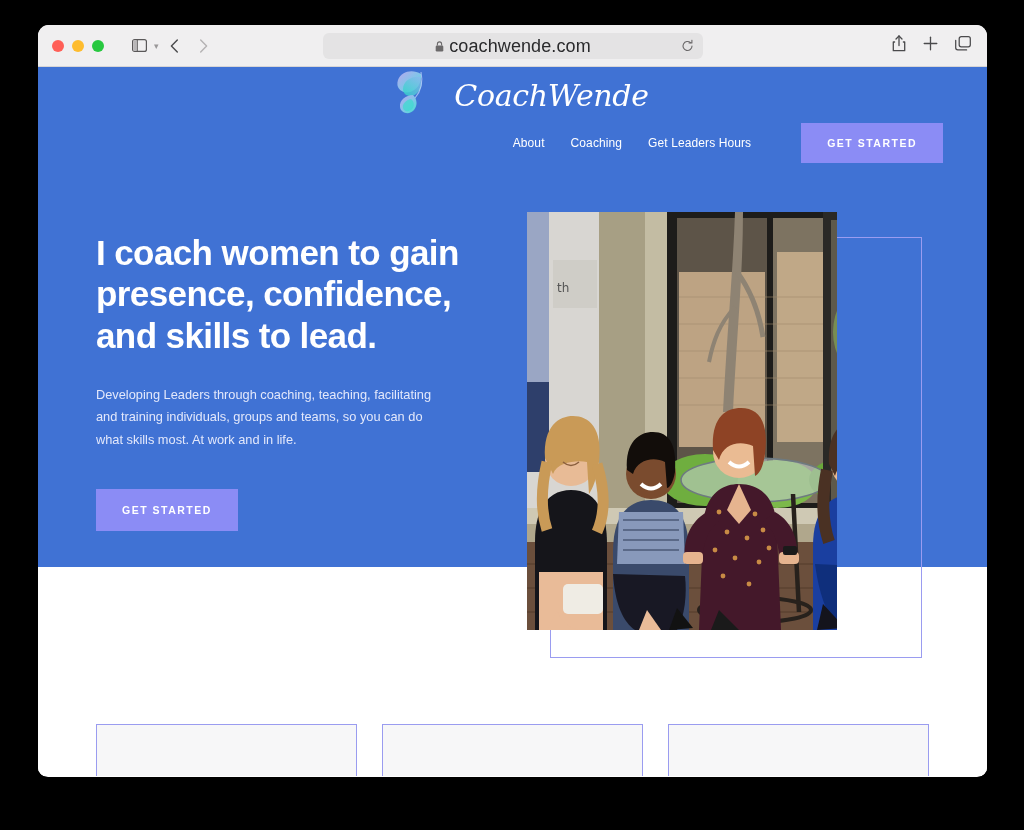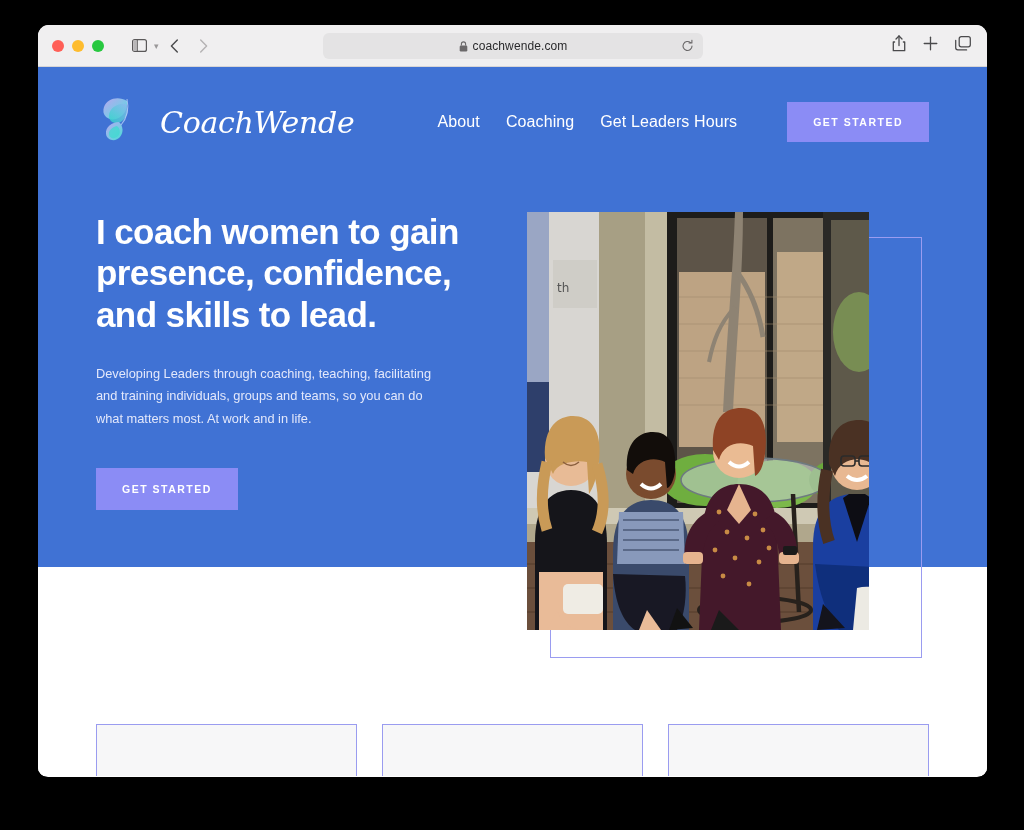--- a/index.html
+++ b/index.html
@@ -73,21 +73,21 @@
     width: 100%; height: 100%;
     background: #e4e3e4;
     border-radius: 6px;
     display: flex;
     align-items: center;
     justify-content: center;
     position: relative;
     gap: 5px;
   }
   .url-text {
-    font-size: 12px;
+    font-size: 18px;
     color: #2a2a2c;
     letter-spacing: 0.1px;
   }
   .lock-icon { display: flex; align-items: center; }
   .reload-icon {
     position: absolute;
     right: 9px; top: 50%;
     transform: translateY(-50%);
     color: #6b696a;
     display: flex;
@@ -117,21 +117,22 @@
     background: #4072d4;
   }
 
   
   .site-header {
     position: absolute;
     top: 0; left: 0; right: 0;
     height: 110px;
     display: flex;
     align-items: center;
-    padding: 0 58px 0 58px;
+    padding: 0 44px 0 58px;
+    flex-direction: column;
   }
 
   .logo-block {
     display: flex;
     align-items: center;
     gap: 6px;
   }
   .butterfly { display: block; }
   .logo-text {
     font-family: "DejaVu Serif", serif;
@@ -142,21 +143,21 @@
     white-space: nowrap;
   }
 
   .site-nav {
     margin-left: auto;
     display: flex;
     align-items: center;
     gap: 26px;
   }
   .nav-link {
-    font-size: 16px;
+    font-size: 12px;
     color: #ffffff;
     text-decoration: none;
     white-space: nowrap;
     letter-spacing: 0.1px;
   }
   .btn-get-started-nav {
     margin-left: 24px;
     background: #8b8cf5;
     color: #ffffff;
     font-size: 10.5px;
@@ -166,21 +167,21 @@
     border: none;
     cursor: pointer;
     white-space: nowrap;
     font-family: "Liberation Sans", sans-serif;
   }
 
   
   .hero-copy {
     position: absolute;
     left: 58px;
-    top: 144px;
+    top: 165px;
     width: 420px;
   }
   .hero-title {
     font-size: 35px;
     line-height: 1.18;
     font-weight: bold;
     color: #ffffff;
     letter-spacing: -0.6px;
   }
   .hero-sub {
@@ -210,21 +211,21 @@
     top: 170px;
     width: 372px;
     height: 421px;
     border: 1.5px solid #9a9cf0;
     z-index: 1;
   }
   .hero-photo {
     position: absolute;
     left: 489px;
     top: 145px;
-    width: 342px;
+    width: 310px;
     height: 418px;
     overflow: hidden;
     z-index: 2;
     background: #6f6a58;
   }
   .hero-photo svg { display: block; }
 
   
   .lower {
     position: relative;
@@ -358,21 +359,21 @@
         <nav class="site-nav">
           <a class="nav-link" href="#">About</a>
           <a class="nav-link" href="#">Coaching</a>
           <a class="nav-link" href="#">Get Leaders Hours</a>
           <button class="btn-get-started-nav">GET STARTED</button>
         </nav>
       </div>
 
       <div class="hero-copy">
         <h1 class="hero-title">I coach women to gain presence, confidence, and skills to lead.</h1>
-        <p class="hero-sub">Developing Leaders through coaching, teaching, facilitating and training individuals, groups and teams, so you can do what matters most. At work and in life.</p>
+        <p class="hero-sub">Developing Leaders through coaching, teaching, facilitating and training individuals, groups and teams, so you can do what skills most. At work and in life.</p>
         <button class="btn-get-started-hero">GET STARTED</button>
       </div>
 
       <div class="frame-outline"></div>
 
       <div class="hero-photo">
         <svg width="370" height="418" viewBox="0 0 370 418">
           <defs>
             <clipPath id="pclip">
                 <rect x="0" y="0" width="370" height="418"></rect>

